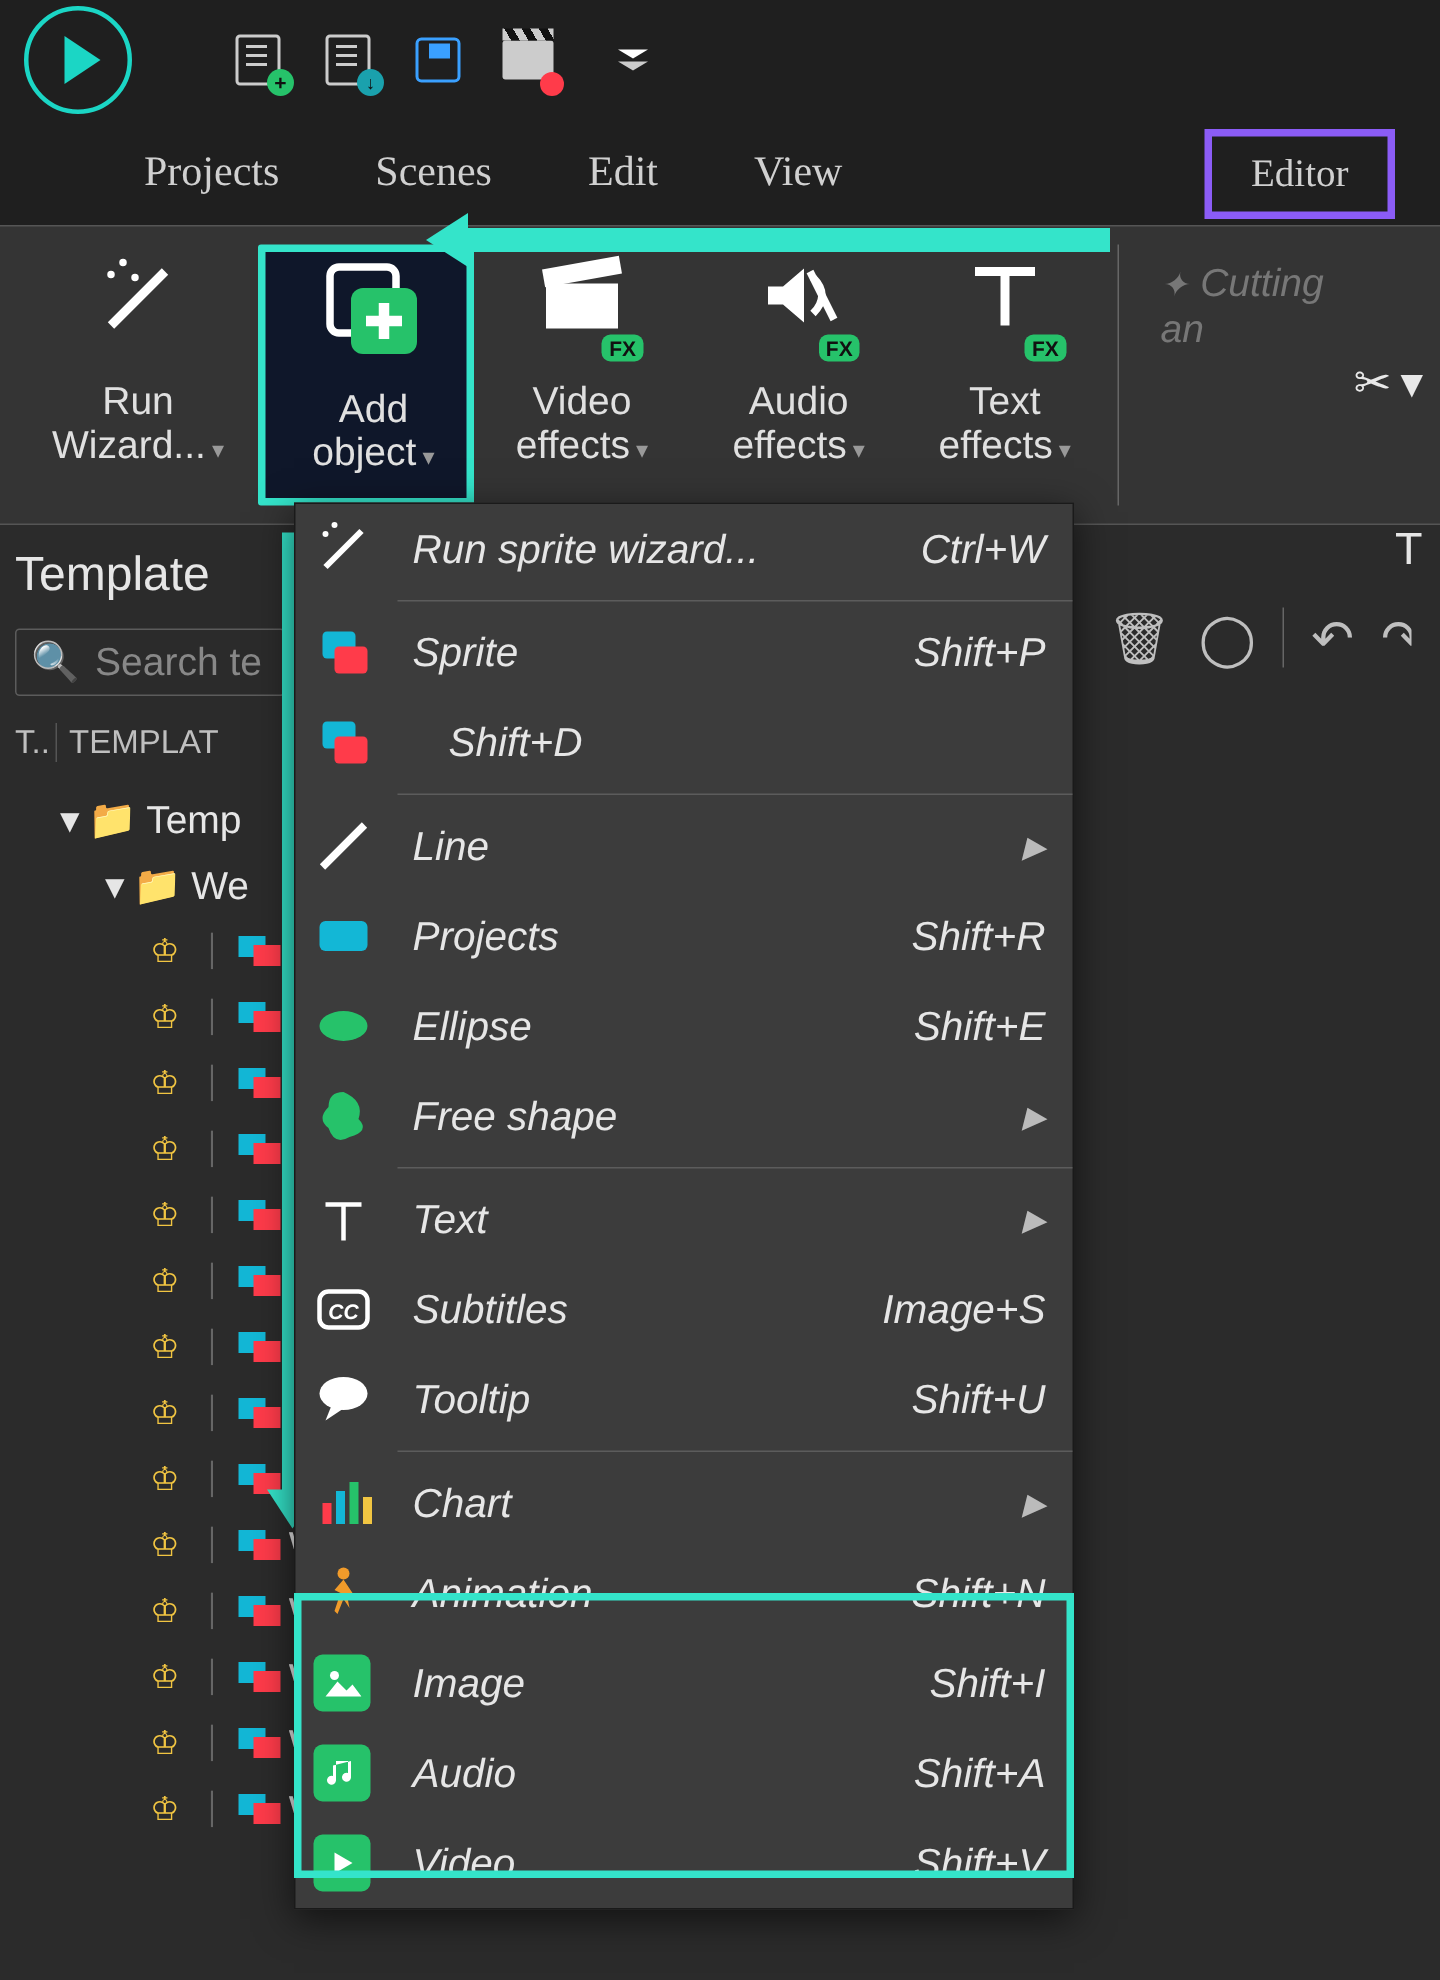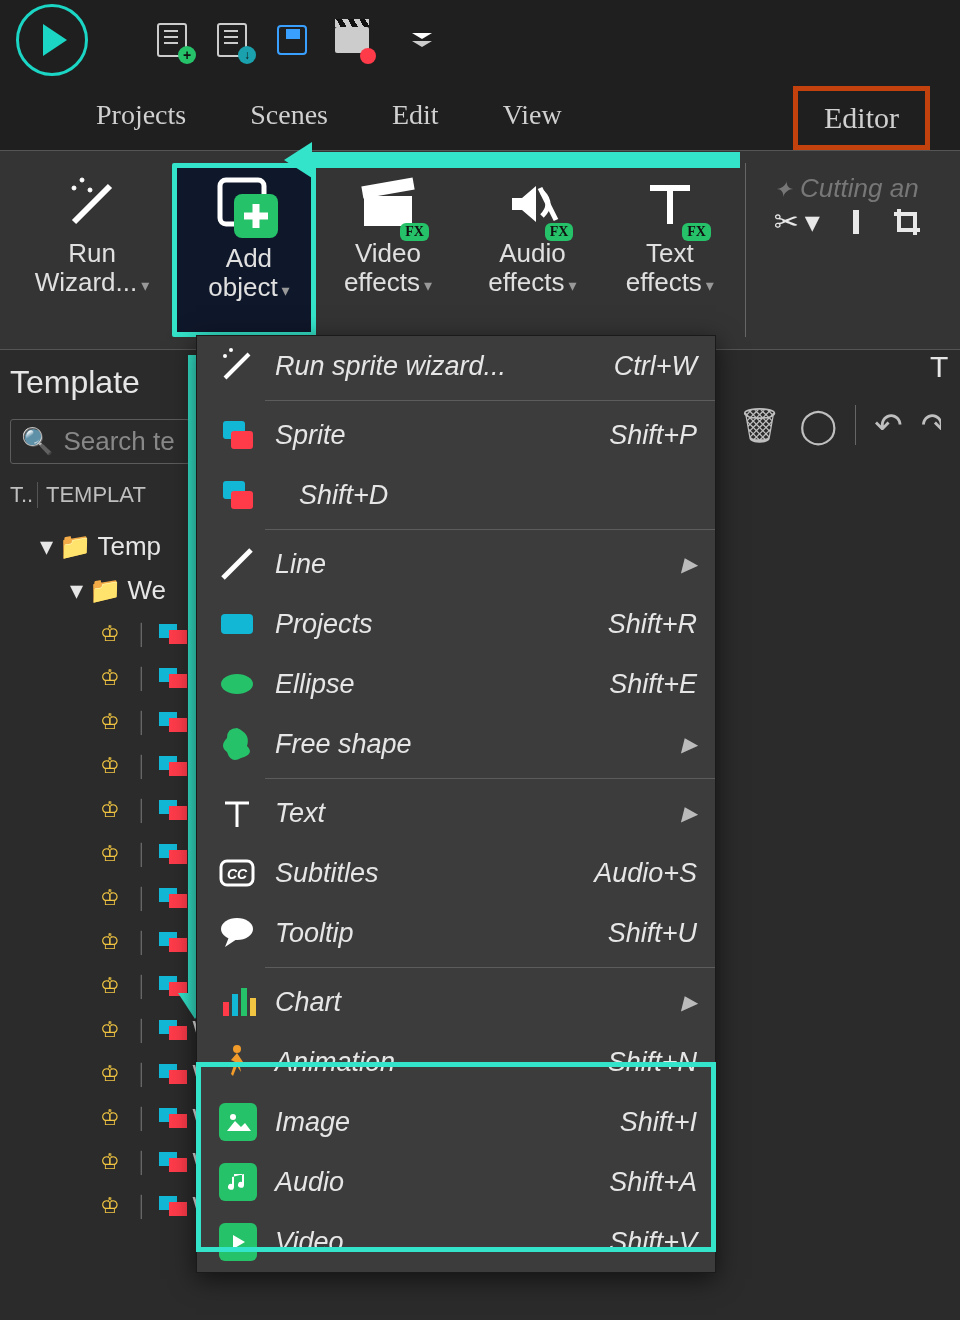--- a/index.html
+++ b/index.html
@@ -70,49 +70,49 @@
     gap: 64px;
     padding-left: 96px;
     font-size: 28px;
     color:#d0d0d0;
     position:relative;
     font-family:Liberation Serif, serif;
   }
   .menubar .menu-item { cursor:pointer; }
   .editor-highlight {
     position:absolute; right:30px; top:6px; padding:10px 26px;
-    border:5px solid #c2410c; font-size:30px;
+    border:5px solid #8b5cf6; font-size:26px;
   }
 
   
   .ribbon {
     height: 200px;
     background: #343434;
     display:flex;
     padding: 12px 0 12px 12px;
     border-top:1px solid #555;
     border-bottom:1px solid #555;
     position:relative;
   }
   .rbtn {
     display:flex; flex-direction:column; align-items:center; justify-content:flex-start;
     padding: 6px 10px;
     font-size:26px; color:#e0e0e0;
     min-width: 140px;
     text-align:center;
     cursor:pointer;
   }
-  .rbtn .ico { width:70px; height:70px; margin-bottom:0; display:flex;align-items:center;justify-content:center; position:relative;font-family:Liberation Serif, serif;}
+  .rbtn .ico { width:70px; height:70px; margin-bottom:14px; display:flex;align-items:flex-start;justify-content:center; position:relative;}
   .rbtn .lbl { line-height:1.1; }
   .rbtn .caret { font-size:16px; color:#999; margin-left:4px;}
   .add-obj-hl { border:5px solid #34e4ca; background:#0f172a; border-radius:2px;padding-left:20px; }
   .wand-svg { stroke:#fff; fill:#fff; }
   .fx-badge{ position:absolute; bottom:-2px; right:-6px; background:#26c26a; color:#111; font-size:14px; font-weight:bold; border-radius:6px; padding:1px 5px;}
   .ribbon-sep{ width:1px; background:#666; margin:0 10px; }
-  .ribbon-right { display:flex; flex-direction:column; padding:10px 0 0 18px; width:260px; overflow:hidden;}
+  .ribbon-right { display:flex; flex-direction:row; gap:20px; padding:10px 0 0 18px; width:260px; overflow:hidden;}
   .ribbon-right .rr1{ color:#777; font-size:26px; font-style:italic;}
   .ribbon-right .rr1 .wand-mini{ font-size:22px; margin-right:8px;}
   .ribbon-right .rr2{ display:flex; gap:22px; align-items:center; font-size:30px;}
   .rr2 .tool{ display:flex; align-items:center; color:#e8e8e8;}
 
   
   .side {
     padding: 14px 0 0 10px;
     font-size:30px;
   }
@@ -144,21 +144,21 @@
     border:1px solid #1a1a1a;
     box-shadow:0 6px 24px rgba(0,0,0,.6);
     z-index:100;
     font-size:27px;
   }
   .dd-row{
     display:flex; align-items:center;
     height:60px; padding:0 18px 0 12px;
     gap:18px; cursor:pointer;font-style:italic;
   }
-  .dd-ico{ width:48px; height:48px; display:flex; align-items:center; justify-content:flex-end; }
+  .dd-ico{ width:48px; height:48px; display:flex; align-items:center; justify-content:flex-start; }
   .dd-label{ flex:1 1 auto; }
   .dd-accel{ color:#e6e6e6;margin-left:24px; }
   .dd-arrow{ color:#bbb; font-size:20px;}
   .dd-sep{ height:1px; background:#5c5c5c; margin:4px 0 4px 68px;}
   .green-box{background:#26c26a;border-radius:6px;width:38px;height:38px;display:flex;align-items:center;justify-content:center;color:#fff;}
   .hl-group{ position:absolute; left:196px; top:1062px; width:520px; height:190px; border:5px solid #34e4ca; pointer-events:none; z-index:200;}
 
   
   .arrow1{
     position:absolute; left:310px; top:152px; width:430px; height:16px; background:#34e4ca; z-index:300;
@@ -543,21 +543,21 @@
       <div class="dd-arrow">▶</div>
     </div>
     <div class="dd-row">
       <div class="dd-ico">
         <svg width="40" height="40" viewBox="0 0 40 40">
           <rect x="4" y="8" width="32" height="24" rx="6" fill="none" stroke="#fff" stroke-width="3"></rect>
           <text x="20" y="26" font-size="14" text-anchor="middle" fill="#fff" font-weight="bold">CC</text>
         </svg>
       </div>
       <div class="dd-label">Subtitles</div>
-      <div class="dd-accel">Audio+S</div>
+      <div class="dd-accel">Image+S</div>
     </div>
     <div class="dd-row">
       <div class="dd-ico">
         <svg width="40" height="40" viewBox="0 0 40 40">
           <ellipse cx="20" cy="16" rx="16" ry="11" fill="#fff"></ellipse>
           <path d="M12 24 L8 34 L20 26 Z" fill="#fff"></path>
         </svg>
       </div>
       <div class="dd-label">Tooltip</div>
       <div class="dd-accel">Shift+U</div>

